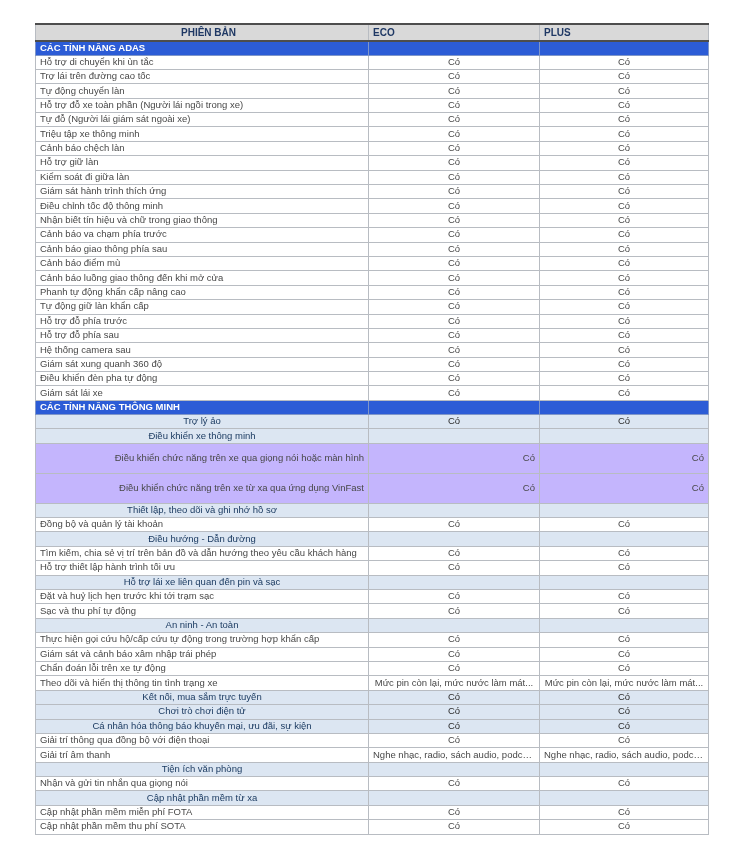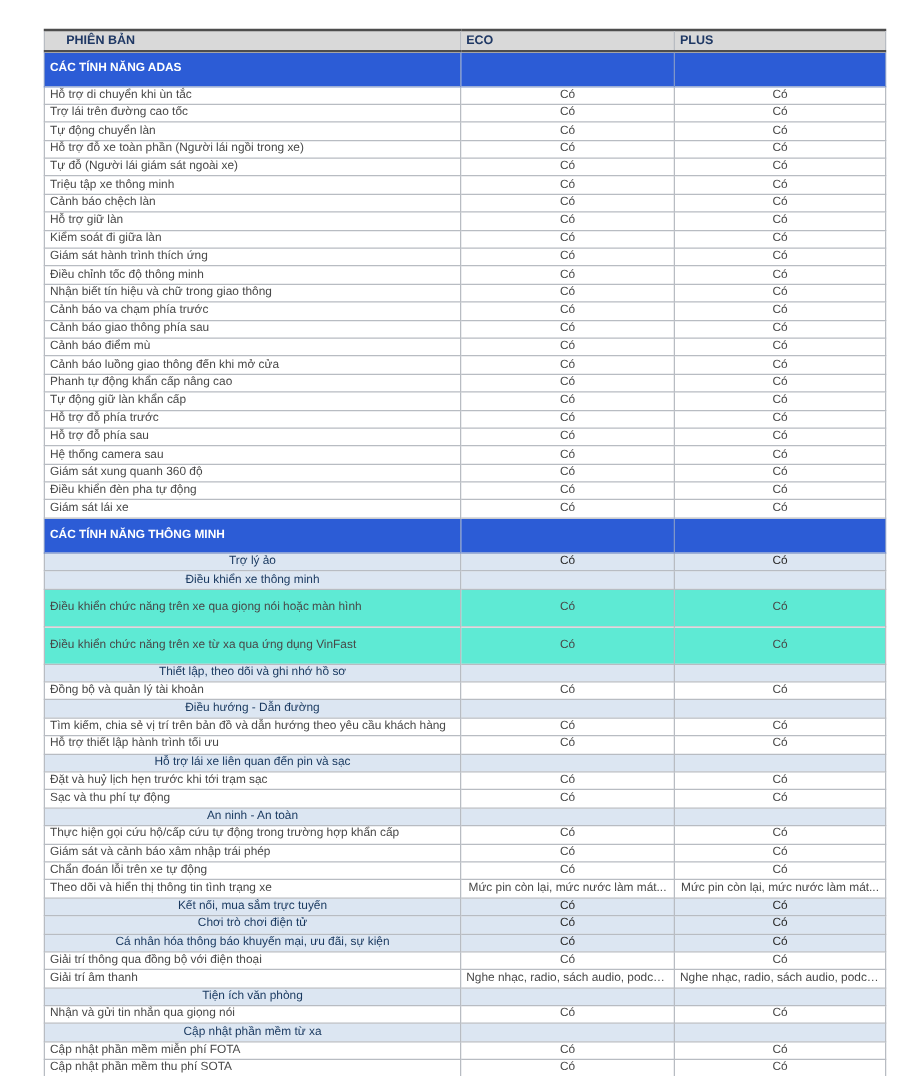--- a/index.html
+++ b/index.html
@@ -36,43 +36,43 @@
 
   thead th {
     background: var(--header-bg, #d9d9d9);
     color: var(--header-text, #1f3864);
     font-weight: bold;
     height: 17px;
     border-top: 2px solid #4d4d4d;
     border-bottom: 2px solid #4d4d4d;
     font-size: 10px;
   }
-  thead th.h-label { text-align: left; padding-left: 17px; }
+  thead th.h-label { text-align: center; padding-left: 17px; }
   thead th.h-val   { text-align: left; }
 
   td.c-label { text-align: left; }
   td.c-val   { text-align: center; }
 
   tr.r-section td {
     background: var(--section-bg, #2c5cd6);
     color: var(--section-text, #ffffff);
     font-weight: bold;
-    height: 28px;
+    height: 14px;
     border-color: #7f96c9;
   }
   tr.r-subheader td,
   tr.r-subvals td {
     background: var(--subheader-bg, #dce6f2);
     font-weight: normal;
     color: #17375e;
     text-align: center;
   }
   tr.r-subvals td.c-val { color: #2b2b2b; }
   tr.r-feature td { background: #ffffff; }
-  tr.r-tall td { height: 30px; background: #5eead4; }
+  tr.r-tall td { height: 30px; background: #c4b5fd; text-align: right; }
 </style>
 </head>
 <body>
 
 <div class="page">
   <table class="spec">
     <colgroup>
       <col class="c1">
         <col class="c2">
         <col class="c3">

